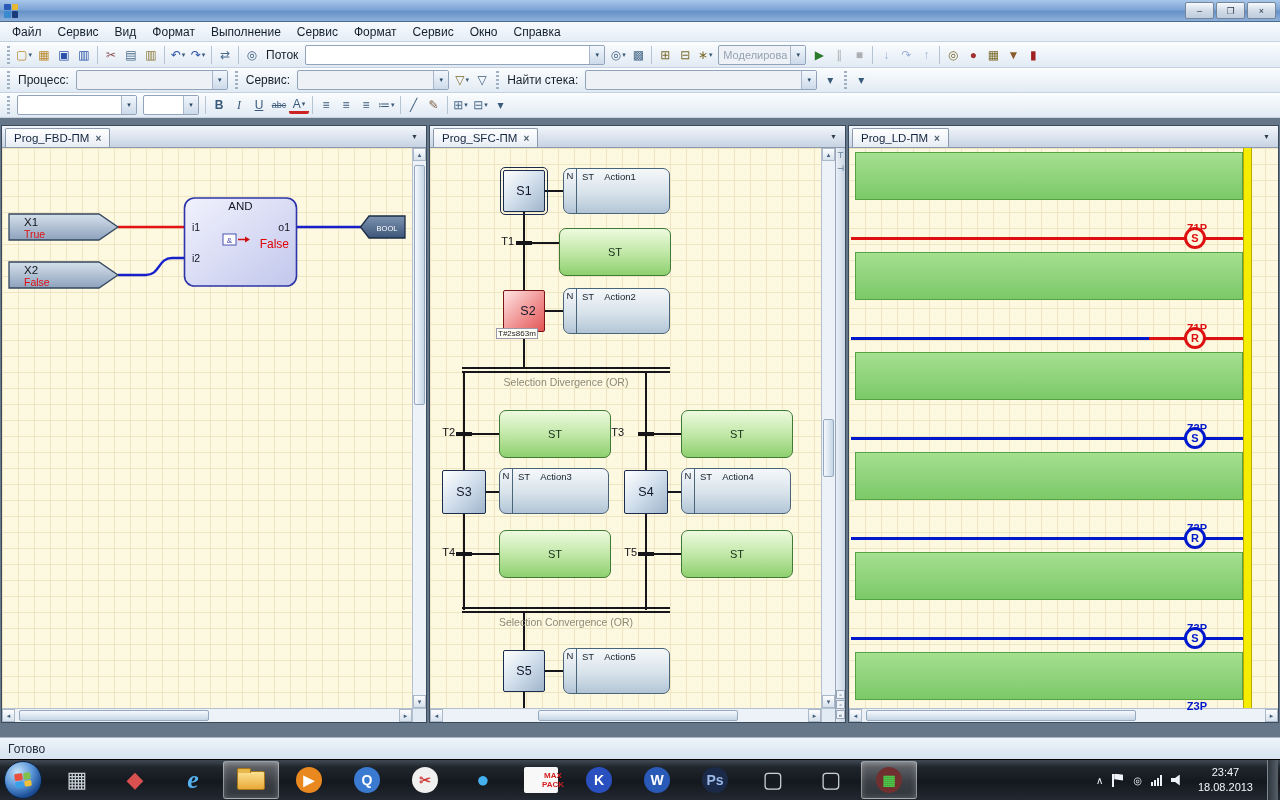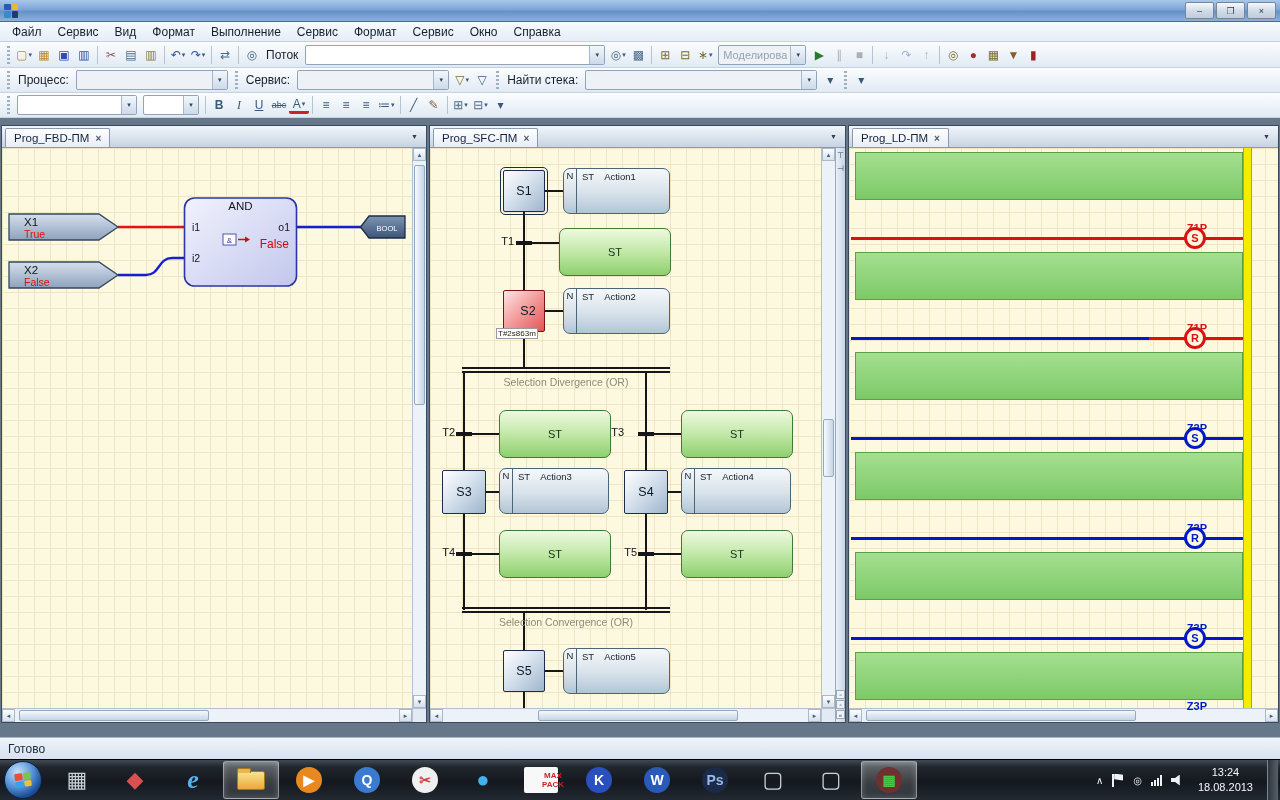--- a/index.html
+++ b/index.html
@@ -560,18 +560,18 @@
     <span class="tray-flag"></span>
     <span class="tray-ico">◎</span>
     <span class="tray-net">
         <i></i>
         <i></i>
         <i></i>
         <i></i>
       </span>
     <span class="tray-vol"></span>
     <div class="clock">
-      <div>13:24</div>
+      <div>23:47</div>
       <div>18.08.2013</div>
     </div>
     <div class="show-desktop"></div>
   </div>
 </div>
 
 </body></html>

